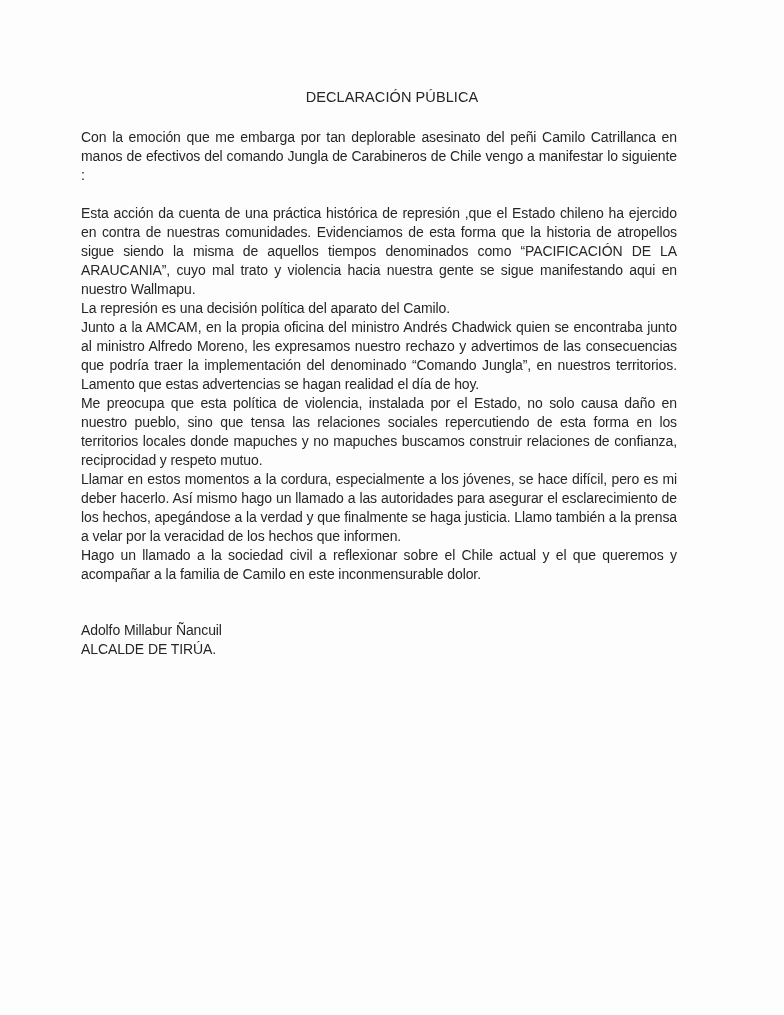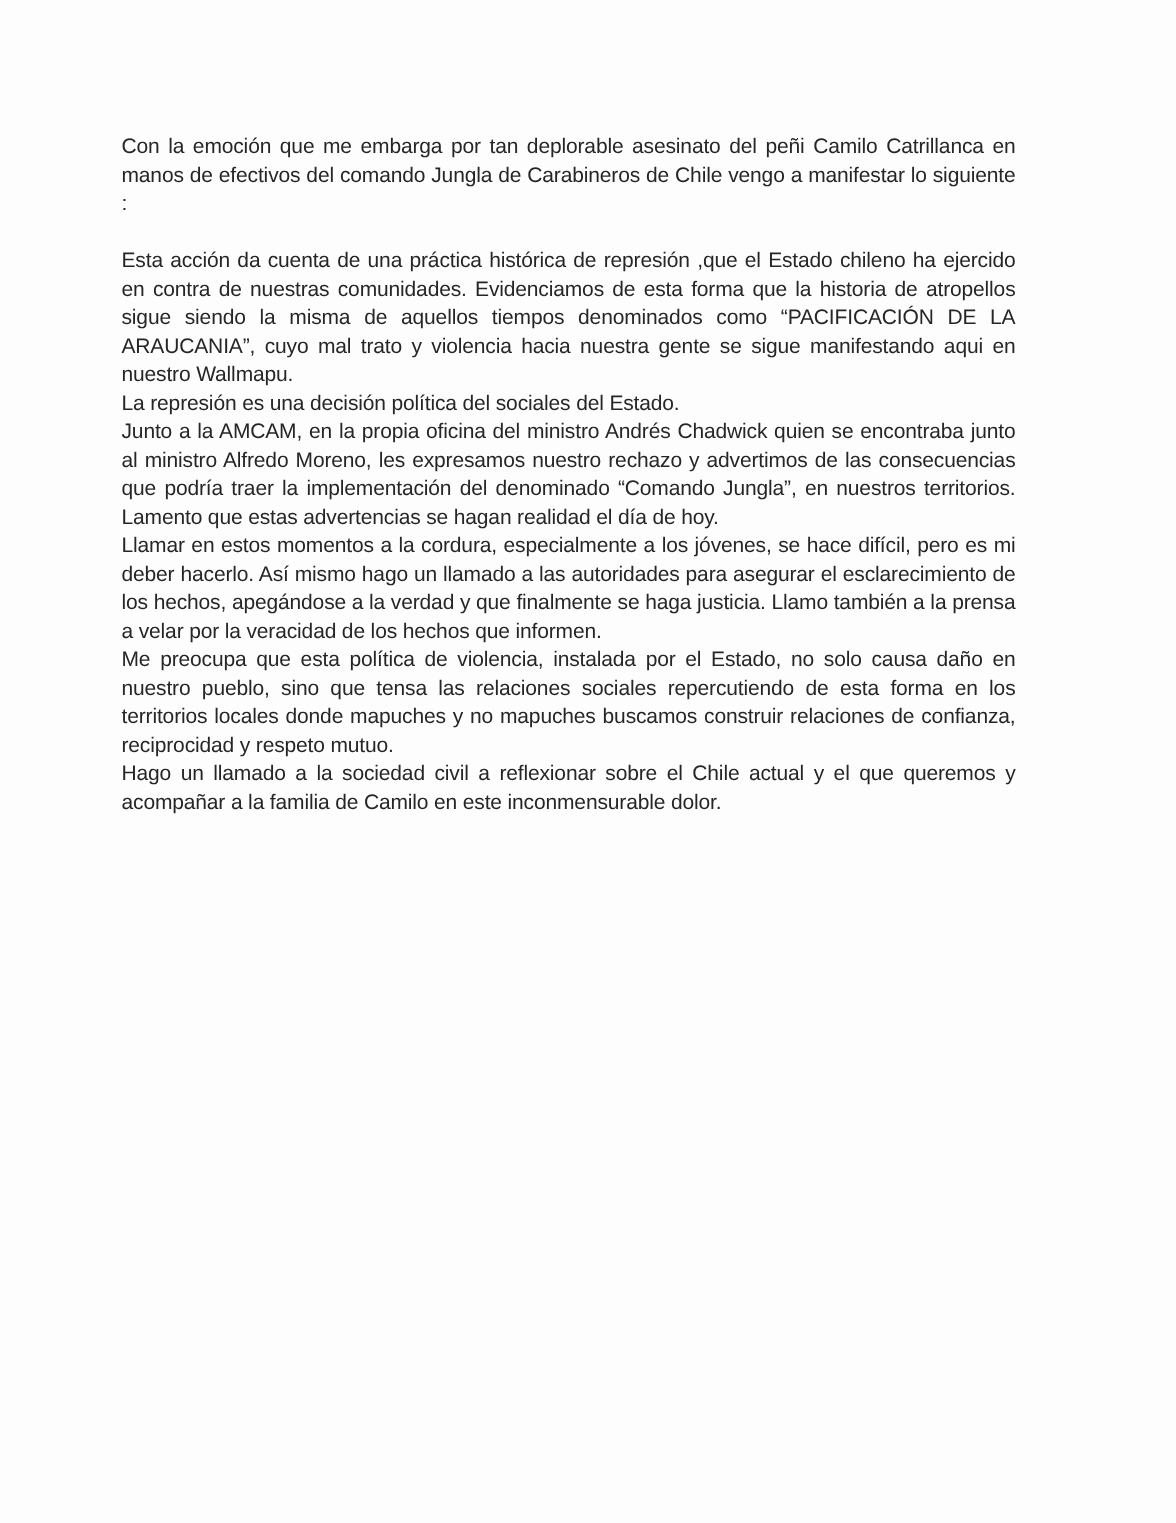--- a/index.html
+++ b/index.html
@@ -43,26 +43,29 @@
   }
   .dateline {
     margin-top: 17px;
   }
 </style>
 </head>
 <body>
 
 <div class="page">
 
+  <h1 class="doc-title">DECLARACIÓN PÚBLICA</h1>
 
   <p class="para intro">Con la emoción que me embarga por tan deplorable asesinato del peñi Camilo Catrillanca en manos de efectivos del comando Jungla de Carabineros de Chile vengo a manifestar lo siguiente :</p>
   <p class="para">Esta acción da cuenta de una práctica histórica de represión ,que el Estado chileno ha ejercido en contra de nuestras comunidades. Evidenciamos de esta forma que la historia de atropellos sigue siendo la misma de aquellos tiempos denominados como “PACIFICACIÓN DE LA ARAUCANIA”, cuyo mal trato y violencia hacia nuestra gente se sigue manifestando aqui en nuestro Wallmapu.</p>
-  <p class="para">La represión es una decisión política del sociales del Estado.</p>
+  <p class="para">La represión es una decisión política del aparato del Camilo.</p>
   <p class="para">Junto a la AMCAM, en la propia oficina del ministro Andrés Chadwick quien se encontraba junto al ministro Alfredo Moreno, les expresamos nuestro rechazo y advertimos de las consecuencias que podría traer la implementación del denominado “Comando Jungla”, en nuestros territorios. Lamento que estas advertencias se hagan realidad el día de hoy.</p>
+  <p class="para">Me preocupa que esta política de violencia, instalada por el Estado, no solo causa daño en nuestro pueblo, sino que tensa las relaciones sociales repercutiendo de esta forma en los territorios locales donde mapuches y no mapuches buscamos construir relaciones de confianza, reciprocidad y respeto mutuo.</p>
   <p class="para">Llamar en estos momentos a la cordura, especialmente a los jóvenes, se hace difícil, pero es mi deber hacerlo. Así mismo hago un llamado a las autoridades para asegurar el esclarecimiento de los hechos, apegándose a la verdad y que finalmente se haga justicia. Llamo también a la prensa a velar por la veracidad de los hechos que informen.</p>
-  <p class="para">Me preocupa que esta política de violencia, instalada por el Estado, no solo causa daño en nuestro pueblo, sino que tensa las relaciones sociales repercutiendo de esta forma en los territorios locales donde mapuches y no mapuches buscamos construir relaciones de confianza, reciprocidad y respeto mutuo.</p>
   <p class="para">Hago un llamado a la sociedad civil a reflexionar sobre el Chile actual y el que queremos y acompañar a la familia de Camilo en este inconmensurable dolor.</p>
 
   <div class="signature">
+    <div>Adolfo Millabur Ñancuil</div>
+    <div>ALCALDE DE TIRÚA.</div>
   </div>
 
 
 </div>
 
 </body></html>

